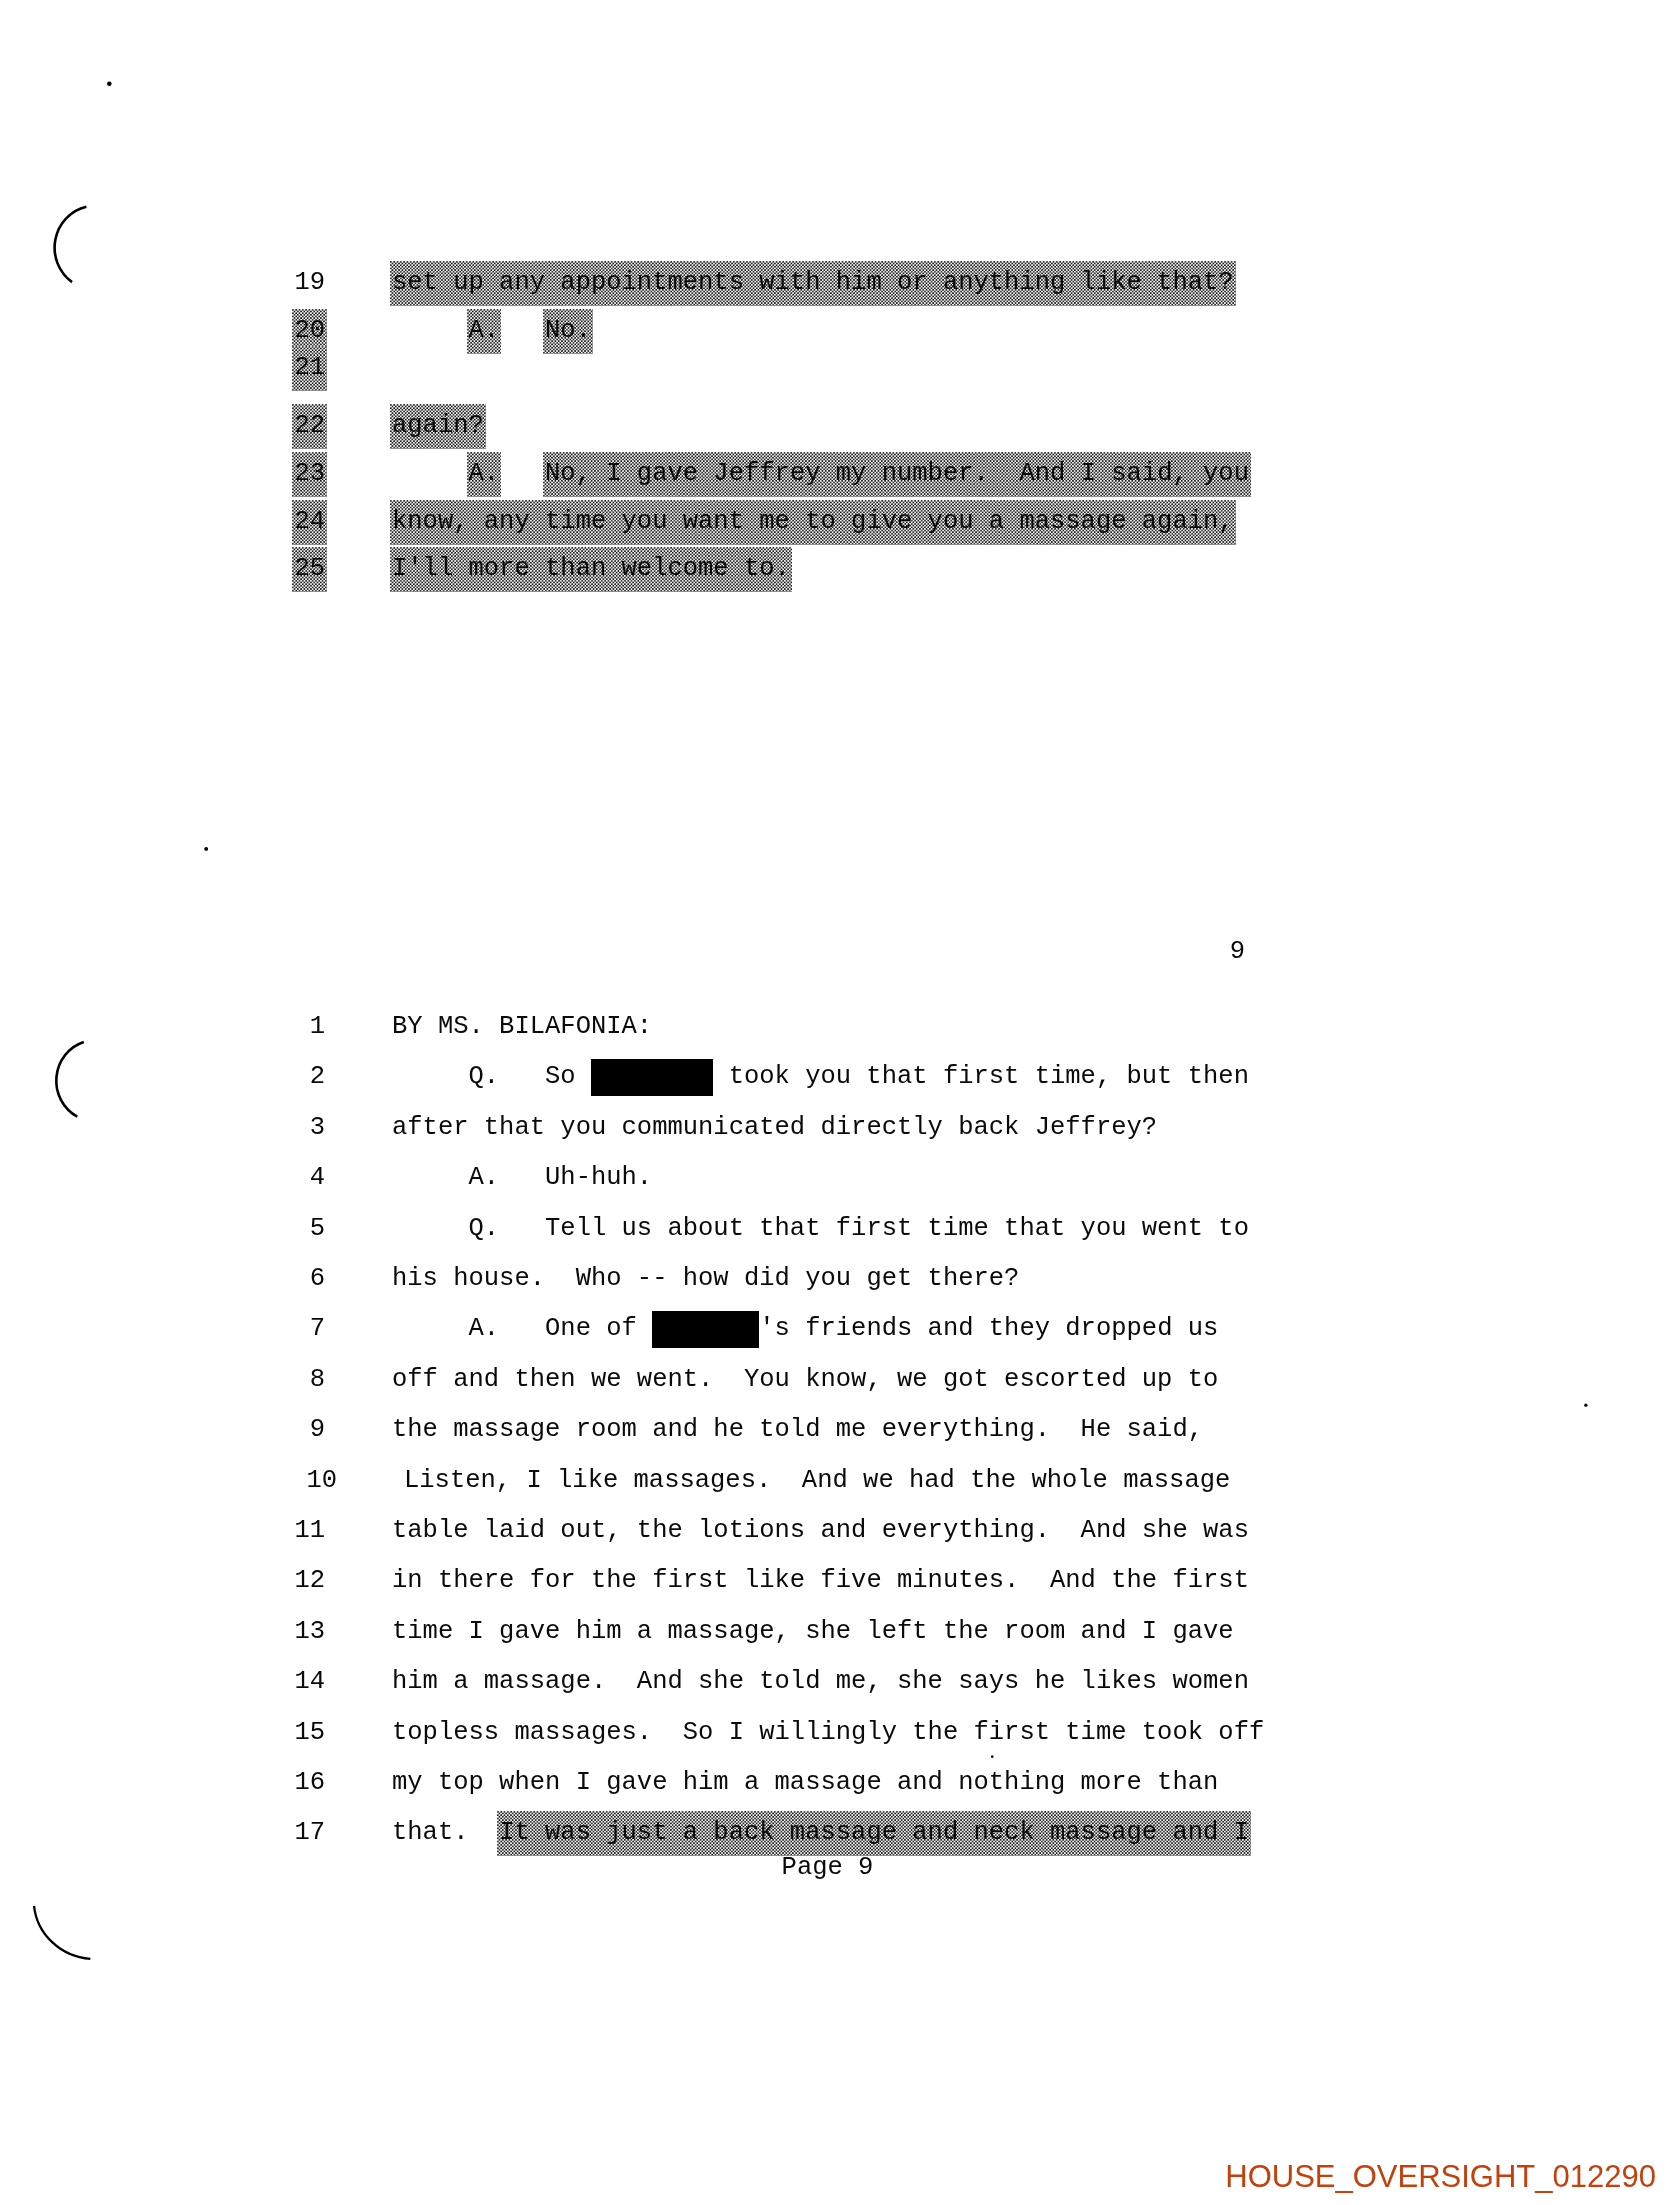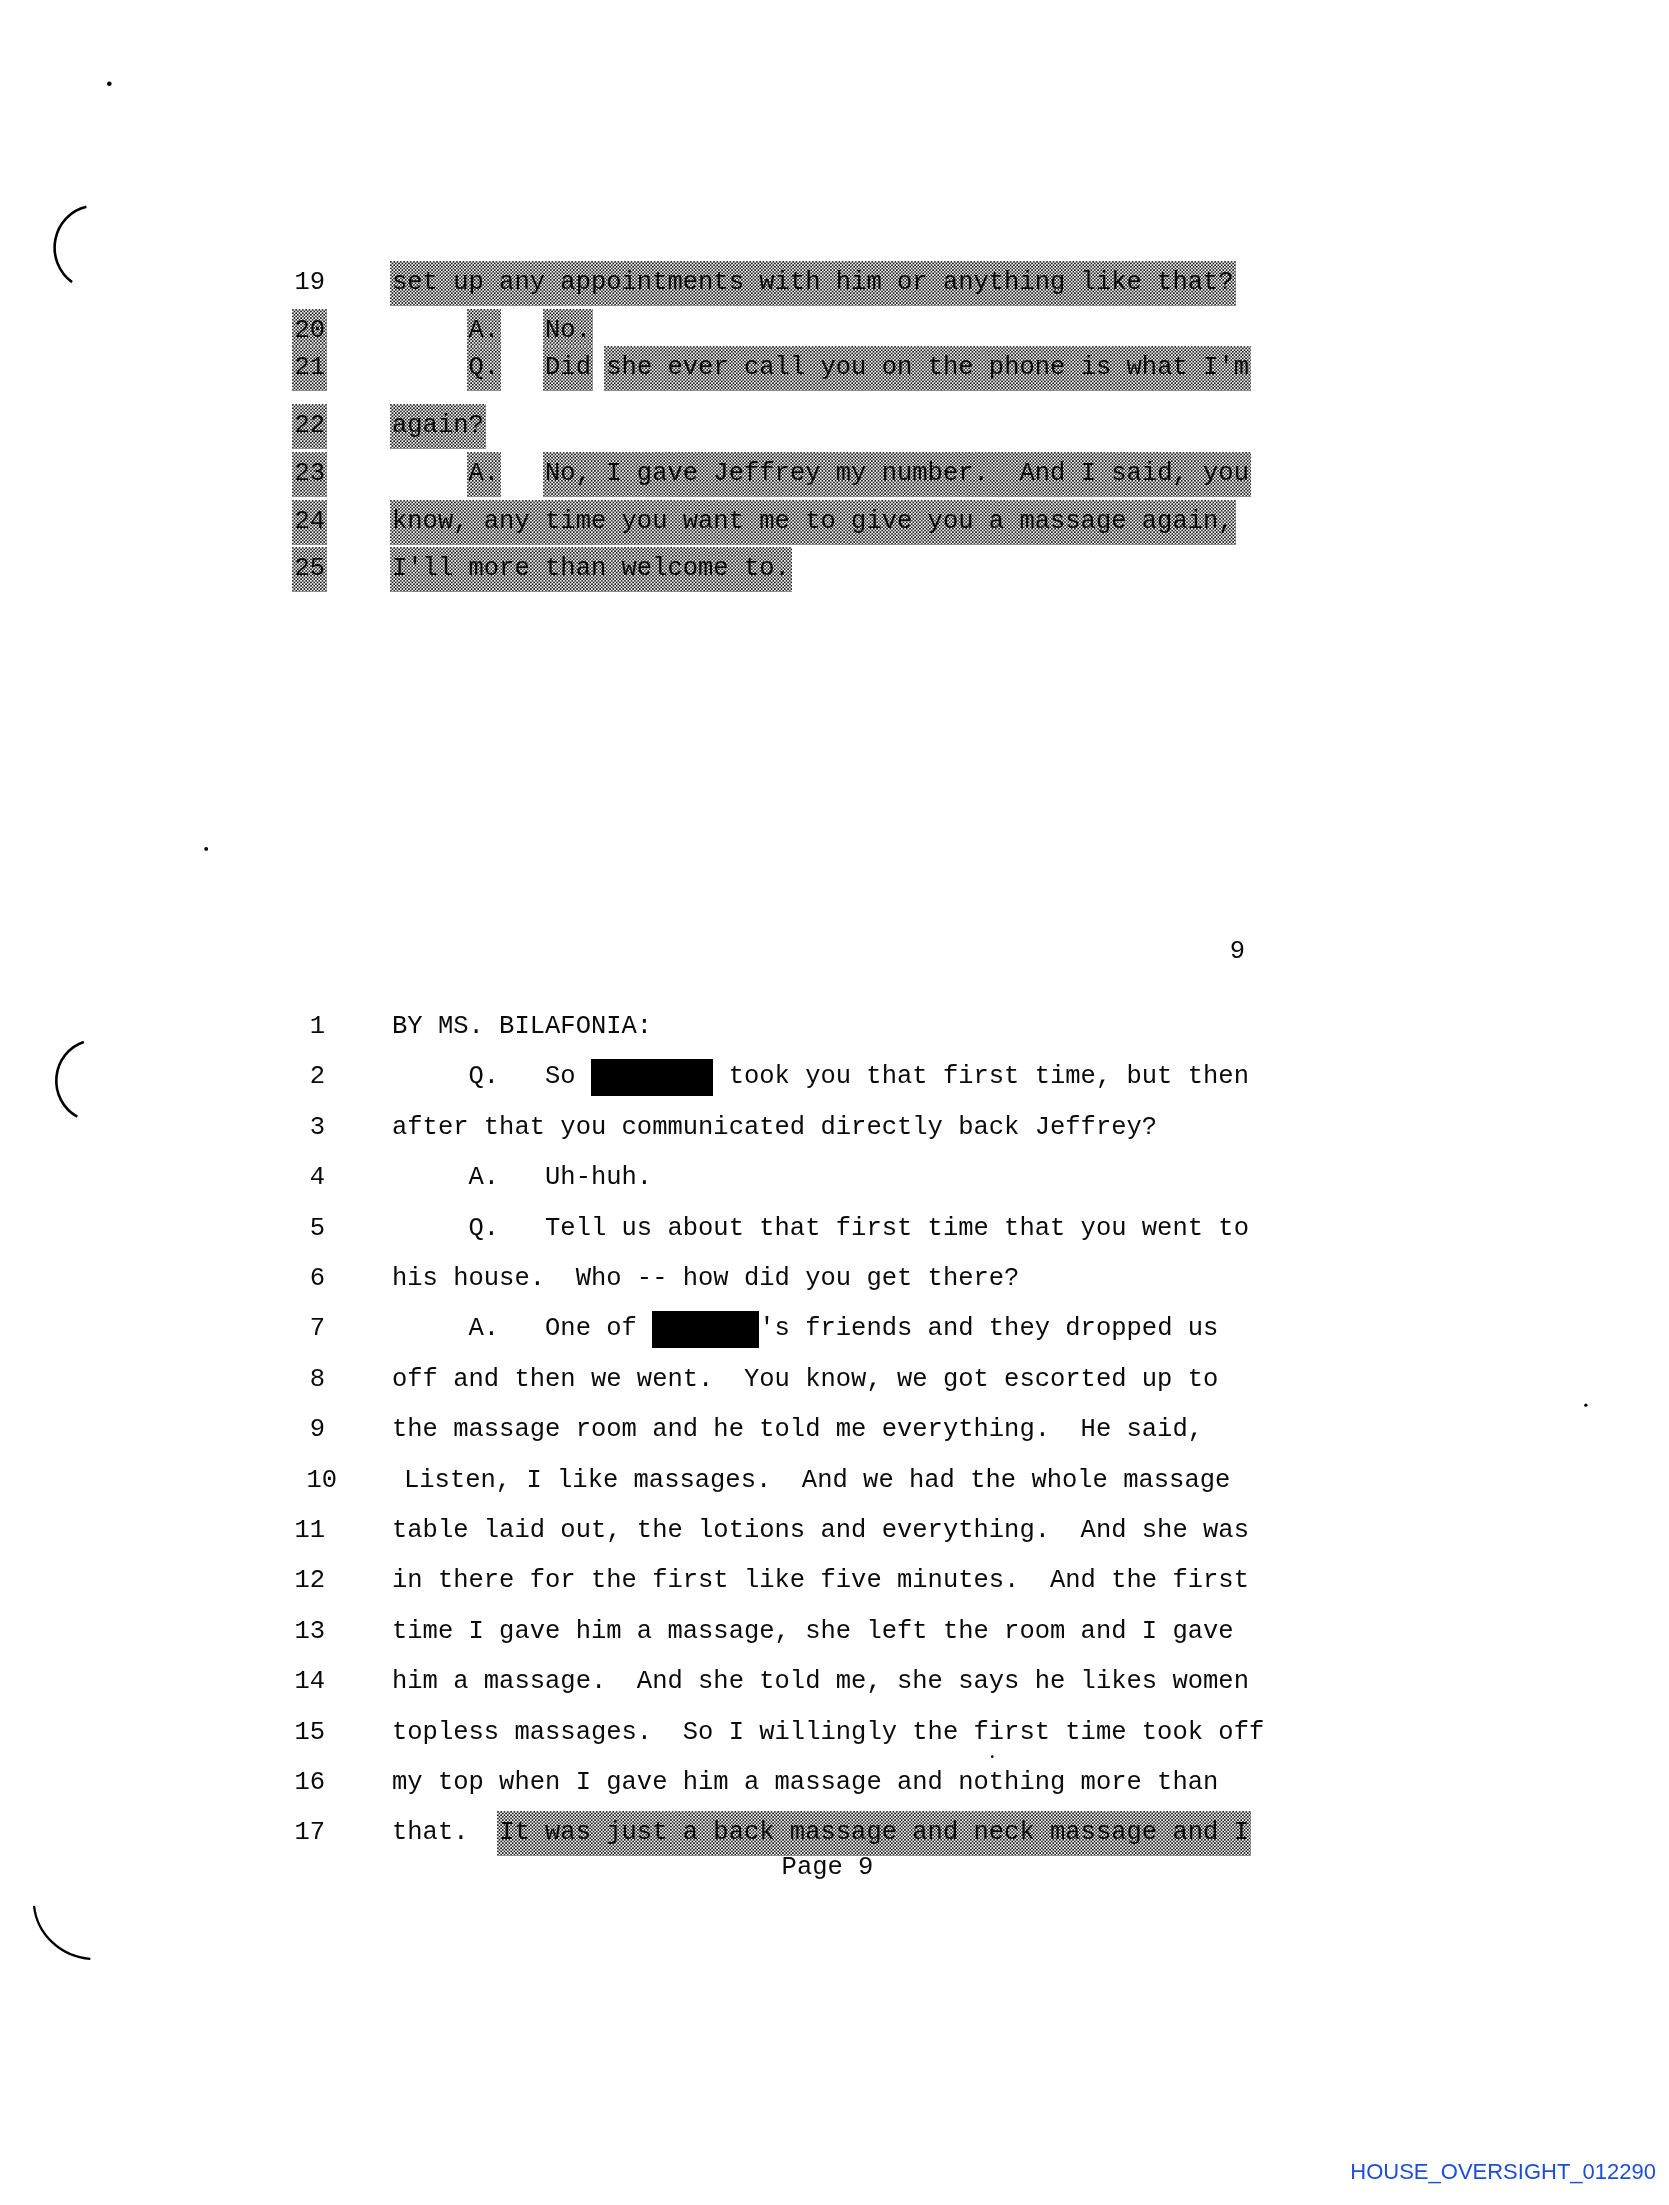--- a/index.html
+++ b/index.html
@@ -62,21 +62,21 @@
   }
   .pagenum-top{
     position:absolute;left:1219px;top:933px;width:26px;text-align:right;
   }
   .page-footer{
     position:absolute;left:392px;top:1849px;width:871px;text-align:center;
   }
   .bates{
     position:absolute;left:1047px;top:2159px;width:609px;text-align:right;
     font-family:"Liberation Sans","DejaVu Sans",sans-serif;
-    font-size:22px;font-weight:400;color:#1d4ed8;letter-spacing:0px;
+    font-size:31px;font-weight:400;color:#c2410c;letter-spacing:0px;
   }
   .artifacts{
     position:absolute;left:0;top:0;width:1669px;height:2205px;
     pointer-events:none;
   }
 </style>
 </head>
 <body>
 
 <div class="page">
@@ -91,21 +91,21 @@
     <circle cx="1516" cy="2684" r="2" fill="#000"></circle>
   </svg>
 
   <div class="header-line mono">
     <span>2007-04-25</span><span> </span><span class="redact-header"></span><span>.TXT</span>
   </div>
 
   <div id="top-block">
       <div class="line mono" style="top: 264px;"><span class="lineno"><span>19</span></span><span class="linetext"><span class="hl">set up any appointments with him or anything like that?</span></span></div>
       <div class="line mono" style="top: 312px;"><span class="lineno"><span class="hl">20</span></span><span class="linetext"><span>     </span><span class="hl">A.</span><span>   </span><span class="hl">No.</span></span></div>
-      <div class="line mono" style="top: 349px; padding-left: 31px;"><span class="lineno"><span class="hl">21</span></span><span class="linetext"><span>     </span><span class="hl">Q.</span><span>   </span><span class="hl">Did</span><span> </span><span class="hl">she ever call you on the phone is what I'm</span></span></div>
+      <div class="line mono" style="top: 349px; padding-left: 31px;"><span class="lineno"><span class="hl">21</span></span></div>
       <div class="line mono" style="top: 407px;"><span class="lineno"><span class="hl">22</span></span><span class="linetext"><span class="hl">again?</span></span></div>
       <div class="line mono" style="top: 455px; padding-left: 23px;"><span class="lineno"><span class="hl">23</span></span><span class="linetext"><span>     </span><span class="hl">A.</span><span>   </span><span class="hl">No, I gave Jeffrey my number.  And I said, you</span></span></div>
       <div class="line mono" style="top: 503px;"><span class="lineno"><span class="hl">24</span></span><span class="linetext"><span class="hl">know, any time you want me to give you a massage again,</span></span></div>
       <div class="line mono" style="top: 550px;"><span class="lineno"><span class="hl">25</span></span><span class="linetext"><span class="hl">I'll more than welcome to.</span></span></div>
     </div>
 
   <div class="pagenum-top mono">9</div>
 
   <div id="bottom-block">
       <div class="line mono" style="top: 1008px;"><span class="lineno"><span>1</span></span><span class="linetext"><span>BY MS. BILAFONIA:</span></span></div>

